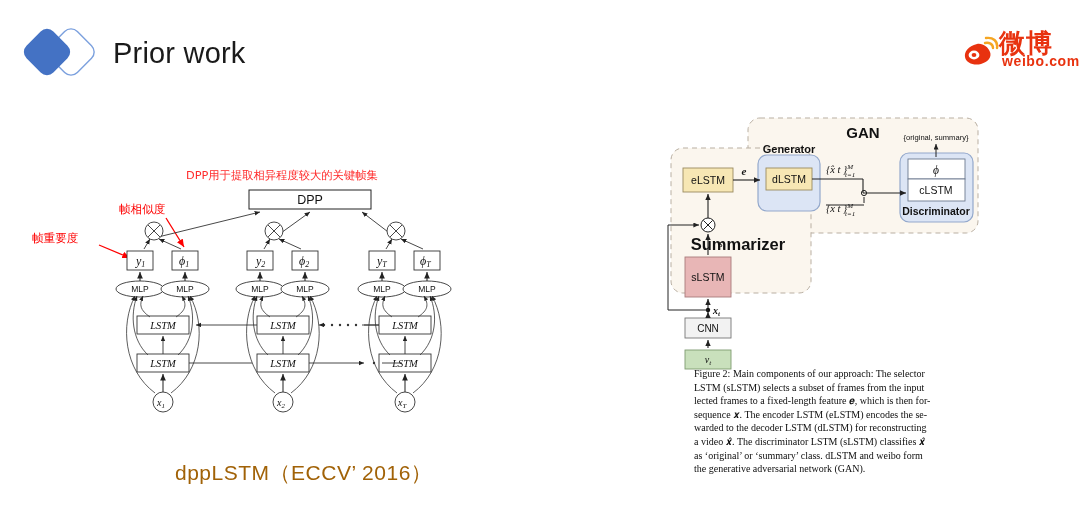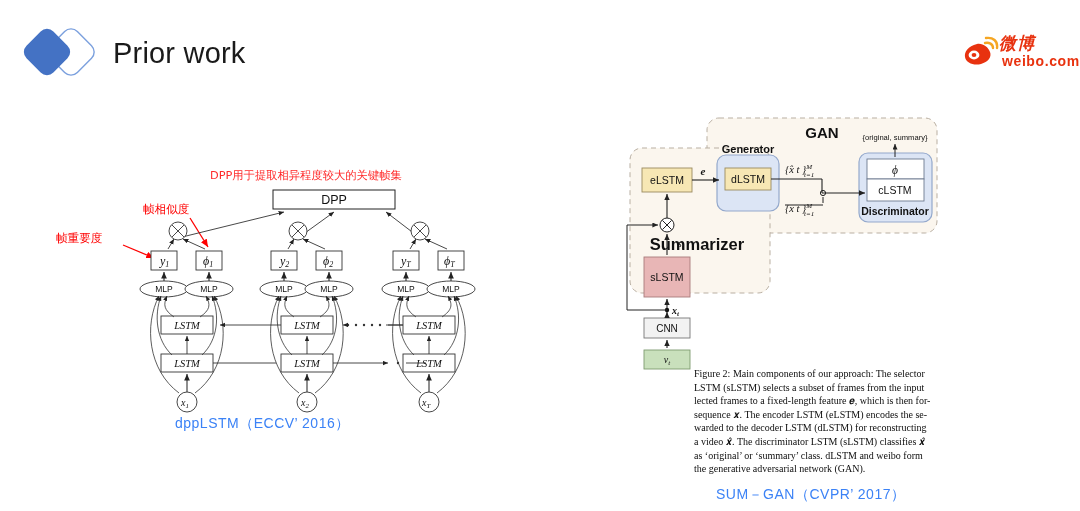--- a/index.html
+++ b/index.html
@@ -10,46 +10,46 @@
   
   #slide-header{position:absolute;left:0;top:0;width:1080px;height:95px;}
   #logo-mark{position:absolute;left:22px;top:27px;width:78px;height:52px;}
   #title-text{
     position:absolute;left:113px;top:28px;
     font-size:29px;font-weight:400;color:#1a1a1a;letter-spacing:.2px;
     line-height:50px;
   }
   #weibo-logo{position:absolute;left:963px;top:31px;width:102px;height:42px;}
   #weibo-logo .wb-zh{
-    position:absolute;left:36px;top:-2px;font-size:17px;font-weight:700;
-    font-style:italic;color:#e8320f;font-family:"DejaVu Sans",sans-serif;
+    position:absolute;left:36px;top:-2px;font-size:26px;font-weight:700;
+    color:#e8320f;font-family:"DejaVu Sans",sans-serif;
     letter-spacing:1px;line-height:28px;white-space:nowrap;
   }
   #weibo-logo .wb-dom{
     position:absolute;left:39px;top:25px;font-size:14px;font-weight:700;
     color:#e8320f;letter-spacing:.6px;line-height:10px;
   }
 
   
   .cap{font-size:10px;line-height:13.6px;color:#0d0d0d;
        font-family:"Liberation Serif","DejaVu Serif",serif;text-align:justify;}
-  .fig-label{font-size:14px;color:#3b82f6;letter-spacing:.5px;white-space:nowrap;
-       font-family:"Liberation Sans","DejaVu Sans",sans-serif;}
+  .fig-label{font-size:21px;color:#a16207;letter-spacing:.5px;white-space:nowrap;
+       font-family:"Liberation Sans","DejaVu Sans",sans-serif;margin-top:44px;}
 
   
-  #fig-dpplstm{position:absolute;left:48px;top:165px;width:470px;height:275px;}
+  #fig-dpplstm{position:absolute;left:24px;top:165px;width:470px;height:275px;}
   #fig-dpplstm svg{position:absolute;left:0;top:0;}
   .zh-ann{fill:#fe0000;font-size:11.6px;font-family:"DejaVu Sans",sans-serif;}
   .zh-ann-top{fill:#ff2a2a;font-size:11.3px;font-family:"DejaVu Sans",sans-serif;}
   .nodetx{font-family:"Liberation Serif","DejaVu Serif",serif;font-style:italic;fill:#111;}
   .plaintx{font-family:"Liberation Sans","DejaVu Sans",sans-serif;fill:#111;}
   #dpplstm-caption{position:absolute;left:175px;top:415px;}
 
   
-  #fig-sumgan{position:absolute;left:622px;top:105px;width:400px;height:265px;text-align:right;}
+  #fig-sumgan{position:absolute;left:663px;top:105px;width:400px;height:265px;text-align:right;}
   #fig-sumgan svg{position:absolute;left:0;top:0;}
   #sumgan-caption{position:absolute;left:694px;top:367px;width:318px;}
   #sumgan-caption p{margin:0;}
   #sumgan-label{position:absolute;left:716px;top:486px;}
   .gsm{font-family:"Liberation Sans","DejaVu Sans",sans-serif;fill:#111;}
   .gsr{font-family:"Liberation Serif","DejaVu Serif",serif;fill:#111;font-style:italic;}
 </style>
 </head>
 <body>
 

